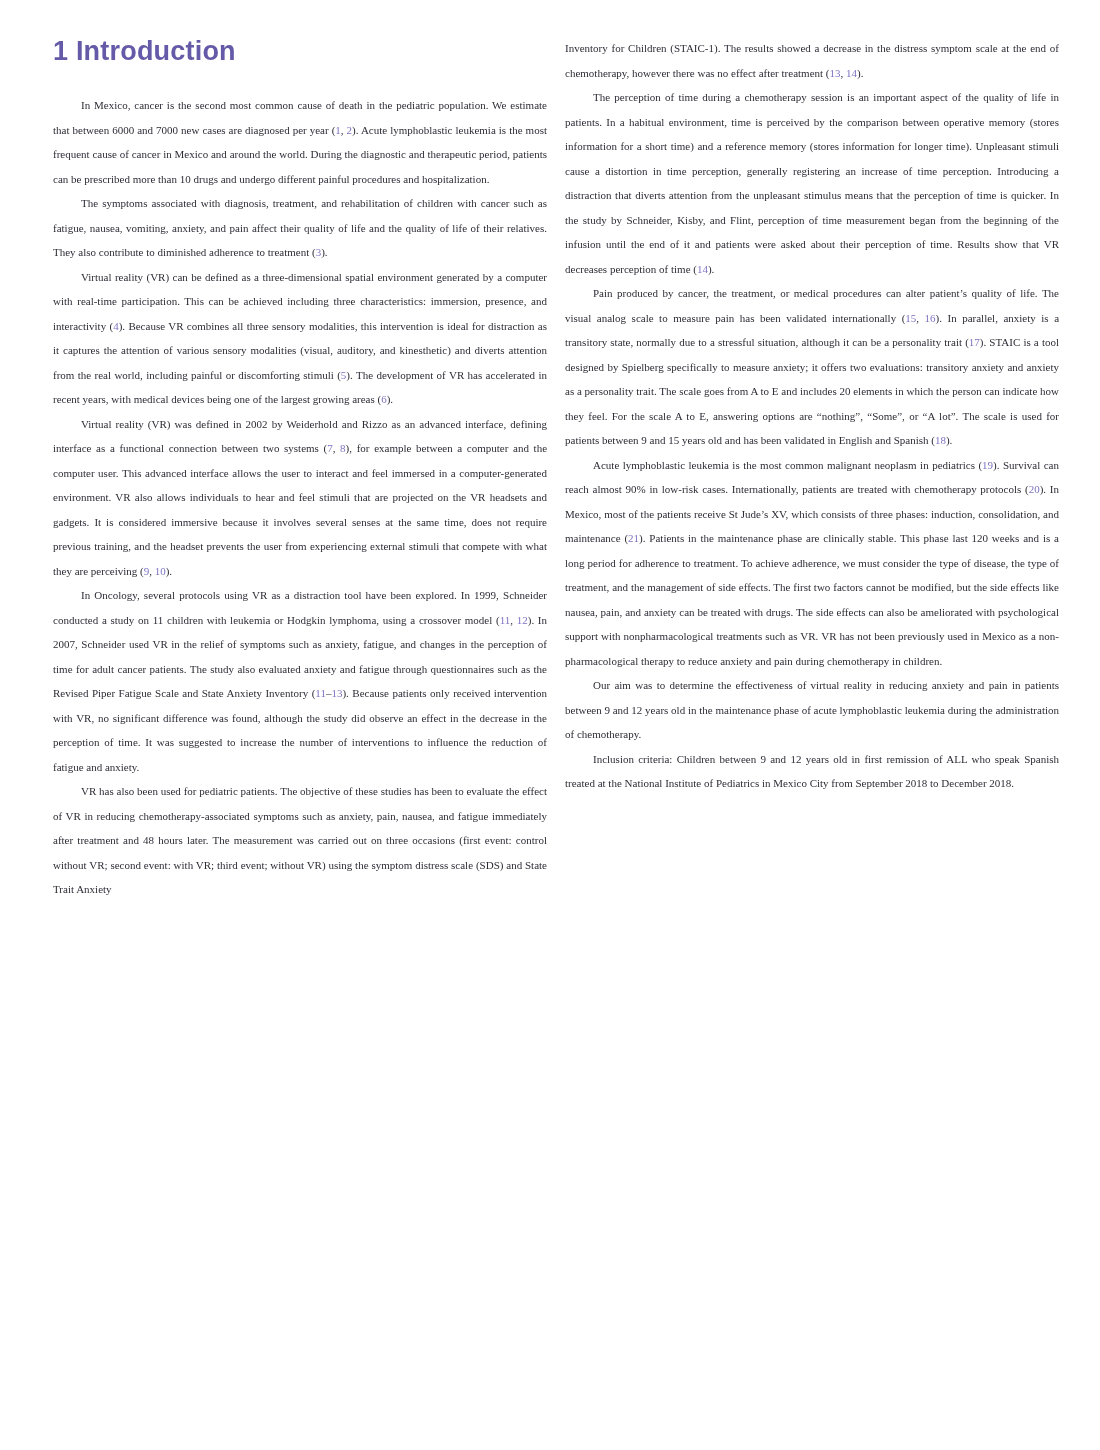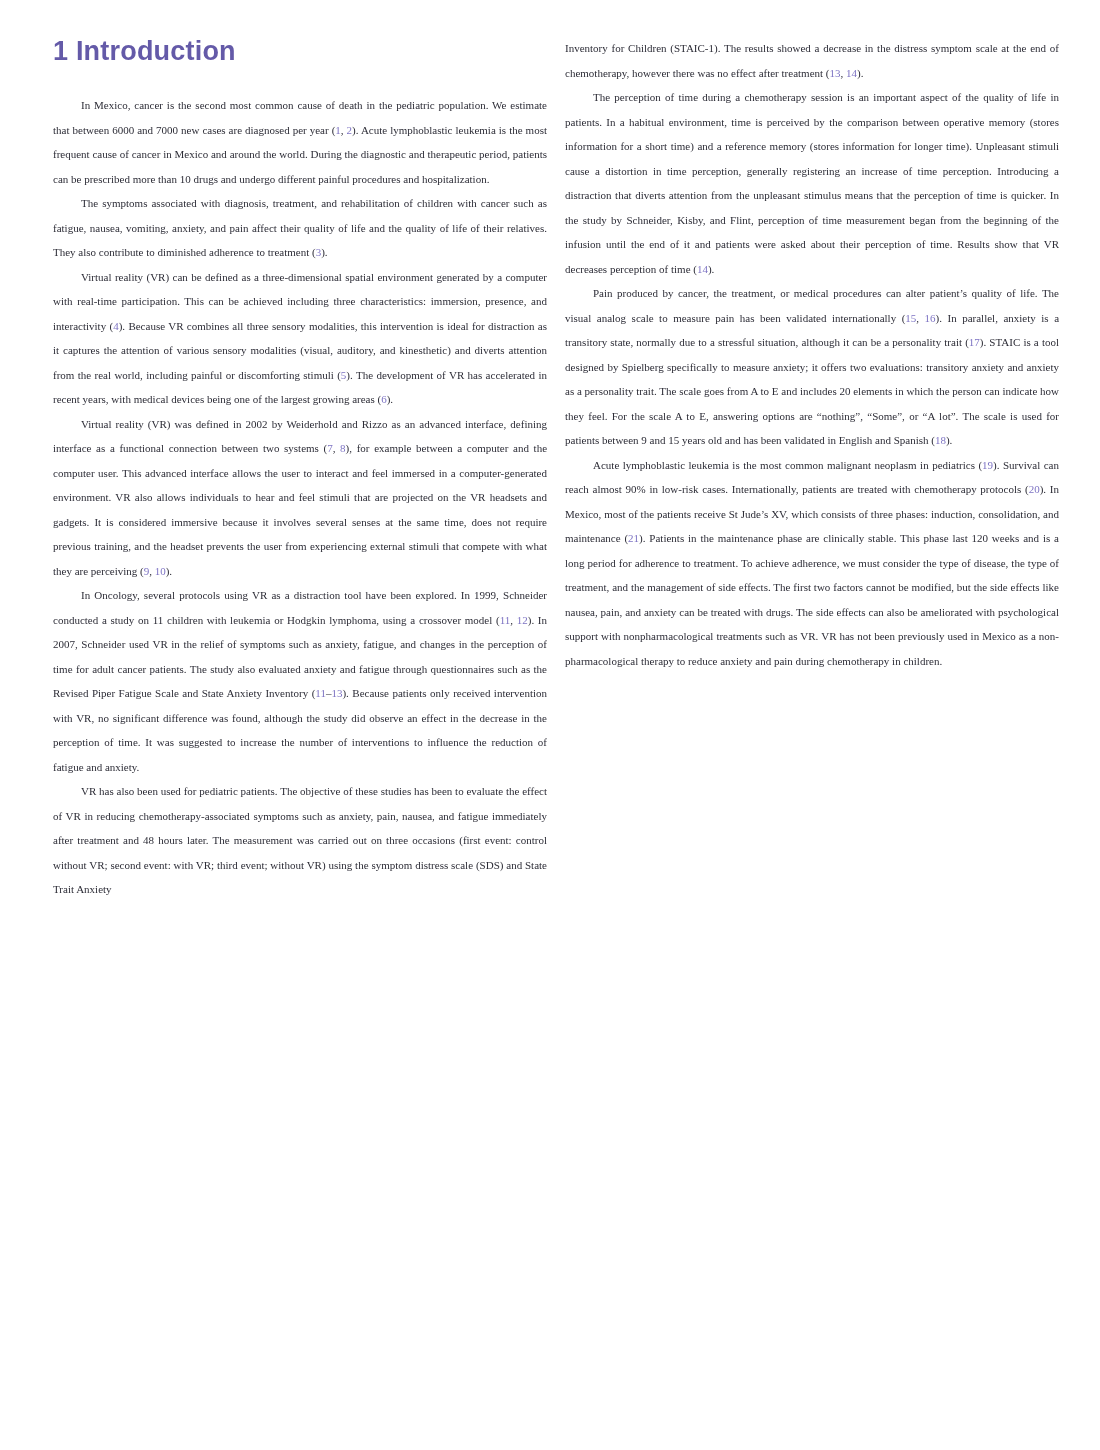--- a/index.html
+++ b/index.html
@@ -61,14 +61,16 @@
     <p class="para">Virtual reality (VR) can be defined as a three-dimensional spatial environment generated by a computer with real-time participation. This can be achieved including three characteristics: immersion, presence, and interactivity (<span class="cite">4</span>). Because VR combines all three sensory modalities, this intervention is ideal for distraction as it captures the attention of various sensory modalities (visual, auditory, and kinesthetic) and diverts attention from the real world, including painful or discomforting stimuli (<span class="cite">5</span>). The development of VR has accelerated in recent years, with medical devices being one of the largest growing areas (<span class="cite">6</span>).</p>
     <p class="para">Virtual reality (VR) was defined in 2002 by Weiderhold and Rizzo as an advanced interface, defining interface as a functional connection between two systems (<span class="cite">7</span>, <span class="cite">8</span>), for example between a computer and the computer user. This advanced interface allows the user to interact and feel immersed in a computer-generated environment. VR also allows individuals to hear and feel stimuli that are projected on the VR headsets and gadgets. It is considered immersive because it involves several senses at the same time, does not require previous training, and the headset prevents the user from experiencing external stimuli that compete with what they are perceiving (<span class="cite">9</span>, <span class="cite">10</span>).</p>
     <p class="para">In Oncology, several protocols using VR as a distraction tool have been explored. In 1999, Schneider conducted a study on 11 children with leukemia or Hodgkin lymphoma, using a crossover model (<span class="cite">11</span>, <span class="cite">12</span>). In 2007, Schneider used VR in the relief of symptoms such as anxiety, fatigue, and changes in the perception of time for adult cancer patients. The study also evaluated anxiety and fatigue through questionnaires such as the Revised Piper Fatigue Scale and State Anxiety Inventory (<span class="cite">11</span>–<span class="cite">13</span>). Because patients only received intervention with VR, no significant difference was found, although the study did observe an effect in the decrease in the perception of time. It was suggested to increase the number of interventions to influence the reduction of fatigue and anxiety.</p>
     <p class="para">VR has also been used for pediatric patients. The objective of these studies has been to evaluate the effect of VR in reducing chemotherapy-associated symptoms such as anxiety, pain, nausea, and fatigue immediately after treatment and 48 hours later. The measurement was carried out on three occasions (first event: control without VR; second event: with VR; third event; without VR) using the symptom distress scale (SDS) and State Trait Anxiety</p>
   </div>
   <div class="col">
     <p class="para no-indent">Inventory for Children (STAIC-1). The results showed a decrease in the distress symptom scale at the end of chemotherapy, however there was no effect after treatment (<span class="cite">13</span>, <span class="cite">14</span>).</p>
     <p class="para">The perception of time during a chemotherapy session is an important aspect of the quality of life in patients. In a habitual environment, time is perceived by the comparison between operative memory (stores information for a short time) and a reference memory (stores information for longer time). Unpleasant stimuli cause a distortion in time perception, generally registering an increase of time perception. Introducing a distraction that diverts attention from the unpleasant stimulus means that the perception of time is quicker. In the study by Schneider, Kisby, and Flint, perception of time measurement began from the beginning of the infusion until the end of it and patients were asked about their perception of time. Results show that VR decreases perception of time (<span class="cite">14</span>).</p>
     <p class="para">Pain produced by cancer, the treatment, or medical procedures can alter patient’s quality of life. The visual analog scale to measure pain has been validated internationally (<span class="cite">15</span>, <span class="cite">16</span>). In parallel, anxiety is a transitory state, normally due to a stressful situation, although it can be a personality trait (<span class="cite">17</span>). STAIC is a tool designed by Spielberg specifically to measure anxiety; it offers two evaluations: transitory anxiety and anxiety as a personality trait. The scale goes from A to E and includes 20 elements in which the person can indicate how they feel. For the scale A to E, answering options are “nothing”, “Some”, or “A lot”. The scale is used for patients between 9 and 15 years old and has been validated in English and Spanish (<span class="cite">18</span>).</p>
     <p class="para">Acute lymphoblastic leukemia is the most common malignant neoplasm in pediatrics (<span class="cite">19</span>). Survival can reach almost 90% in low-risk cases. Internationally, patients are treated with chemotherapy protocols (<span class="cite">20</span>). In Mexico, most of the patients receive St Jude’s XV, which consists of three phases: induction, consolidation, and maintenance (<span class="cite">21</span>). Patients in the maintenance phase are clinically stable. This phase last 120 weeks and is a long period for adherence to treatment. To achieve adherence, we must consider the type of disease, the type of treatment, and the management of side effects. The first two factors cannot be modified, but the side effects like nausea, pain, and anxiety can be treated with drugs. The side effects can also be ameliorated with psychological support with nonpharmacological treatments such as VR. VR has not been previously used in Mexico as a non-pharmacological therapy to reduce anxiety and pain during chemotherapy in children.</p>
+    <p class="para">Our aim was to determine the effectiveness of virtual reality in reducing anxiety and pain in patients between 9 and 12 years old in the maintenance phase of acute lymphoblastic leukemia during the administration of chemotherapy.</p>
+    <p class="para">Inclusion criteria: Children between 9 and 12 years old in first remission of ALL who speak Spanish treated at the National Institute of Pediatrics in Mexico City from September 2018 to December 2018.</p>
   </div>
 </div>
 
 </body></html>

